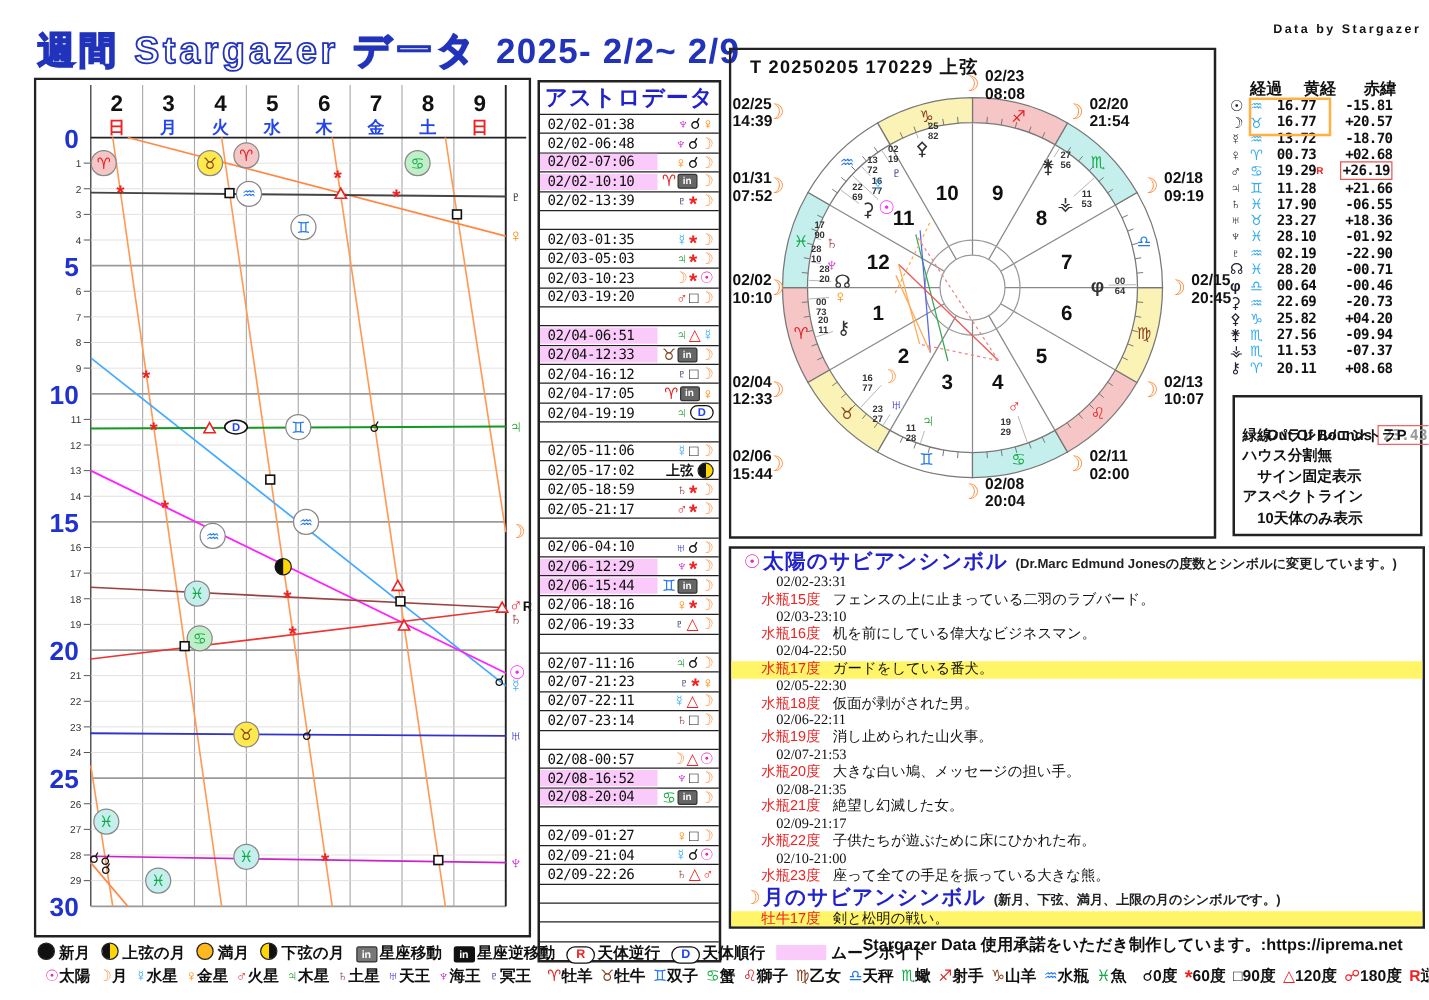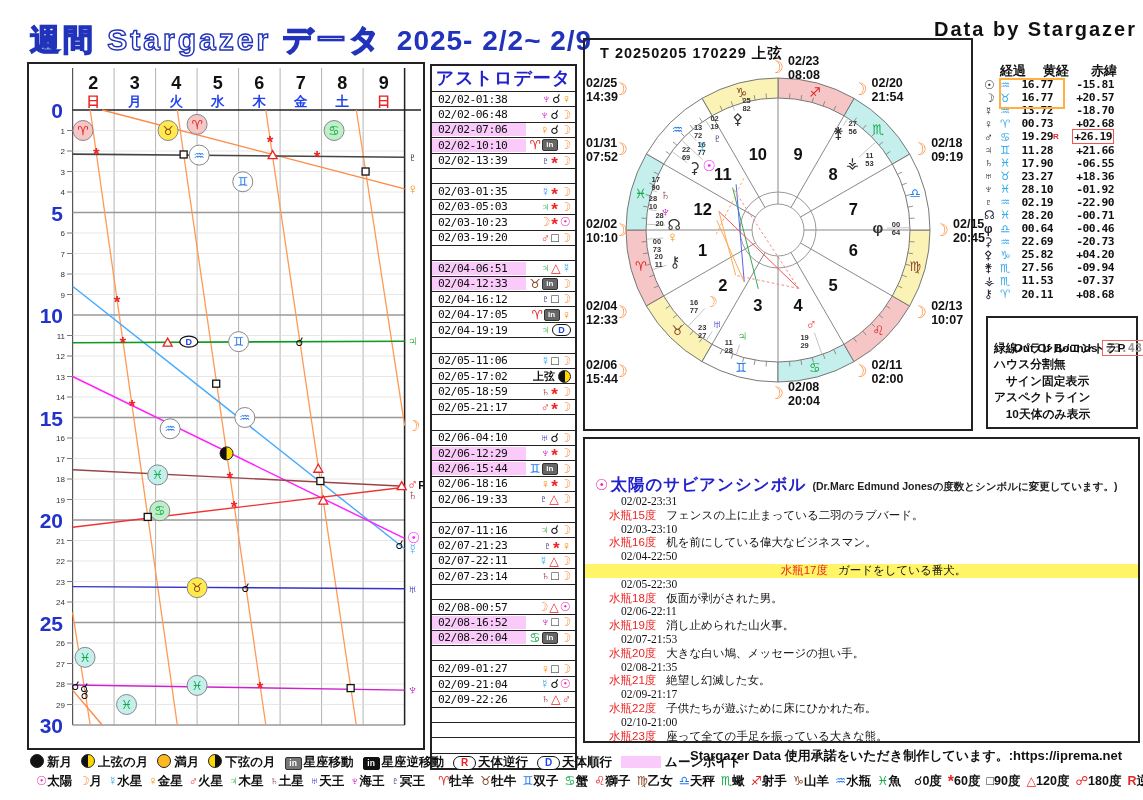--- a/index.html
+++ b/index.html
@@ -1,21 +1,21 @@
 <!DOCTYPE html>
 <html><head>
 <meta charset="utf-8">
 <style>
   html,body{margin:0;padding:0;background:#fff;}
   .page{position:relative;width:1143px;height:800px;background:#fff;overflow:hidden;
         font-family:"Liberation Sans","DejaVu Sans",sans-serif;}
   .main-title{position:absolute;left:30px;top:20px;font-size:30px;font-weight:bold;
         color:#fff;-webkit-text-stroke:1.4px #2233BB;text-shadow:0 0 1px #2233BB;letter-spacing:3px;white-space:nowrap;}
   .main-title .period{color:#2233BB;-webkit-text-stroke:0;text-shadow:none;font-size:28px;margin-left:14px;letter-spacing:1px;}
-  .data-by{position:absolute;right:6px;top:18px;font-size:20px;font-weight:bold;color:#111;letter-spacing:2px;}
+  .data-by{position:absolute;right:6px;top:18px;font-size:10px;font-weight:bold;color:#111;letter-spacing:2px;}
   svg text{font-family:"Liberation Sans","DejaVu Sans",sans-serif;}
   #graph-svg{position:absolute;left:27px;top:62px;}
   #wheel-svg{position:absolute;left:583px;top:38px;}
   
   .astro-panel{position:absolute;left:430px;top:64px;width:147px;border:2px solid #222;background:#fff;box-sizing:border-box;}
   .astro-header{height:25px;line-height:25px;text-align:center;color:#2222CC;font-weight:bold;font-size:18px;
         border-bottom:1.5px solid #222;letter-spacing:1px;}
   .astro-row{height:14.4px;border-bottom:1px solid #222;display:flex;align-items:center;}
   .astro-row:last-child{border-bottom:none;}
   .astro-time{width:88px;padding-left:6px;font-family:"DejaVu Sans Mono","Liberation Mono",monospace;
@@ -46,29 +46,29 @@
   .pt-redbox{border:1.6px solid #EE5555;padding:0 1px;}
   .pt-orange{position:absolute;left:15px;top:0px;width:62px;height:27px;border:2px solid #FFB040;pointer-events:none;}
   
   .infobox{position:absolute;left:986px;top:316px;width:152px;border:2px solid #222;box-sizing:border-box;
         padding:5px 4px 5px 6px;font-size:11.8px;font-weight:bold;color:#111;}
   .ib-line{height:16.5px;line-height:16.5px;white-space:pre;}
   .oob-val{color:#999;border:1.5px solid #EE6666;padding:0 4px;margin-left:4px;font-family:"DejaVu Sans Mono","Liberation Mono",monospace;}
   
   .sabian{position:absolute;left:583px;top:437px;width:557px;height:306px;border:2px solid #222;box-sizing:border-box;
         padding-left:10px;overflow:hidden;}
-  .sab-h{height:21px;line-height:21px;white-space:nowrap;margin-top:35px;}
+  .sab-h{height:21px;line-height:21px;white-space:nowrap;}
   .sab-icon{font-size:15px;font-weight:bold;margin-right:2px;}
   .sab-title{font-size:16.5px;font-weight:bold;color:#2222CC;letter-spacing:1px;}
   .sab-note{font-size:10.5px;color:#222;margin-left:6px;font-weight:bold;}
   .sab-line{height:13.8px;line-height:13.8px;font-size:11.5px;color:#111;white-space:nowrap;}
   .sab-date{padding-left:26px;font-family:Liberation Serif, serif;}
   .sab-deg{padding-left:14px;}
   .sab-deg .deg{color:#EE2222;margin-right:10px;}
-  .sab-hl{background:#FFF566;margin-left:-10px;padding-left:24px;text-align:center;}
+  .sab-hl{background:#FFF566;margin-left:-10px;padding-left:24px;}
   
   .legend1,.legend2{position:absolute;left:30px;white-space:nowrap;font-size:12.5px;font-weight:bold;color:#111;}
   .legend1{top:754px;}
   .legend2{top:773px;}
   .lg-item{margin-right:9px;}
   .lg-moon{display:inline-block;width:12px;height:12px;border-radius:50%;border:1px solid #222;vertical-align:-2px;margin-right:3px;}
   .lg-new{background:#111;}
   .lg-fq{background:linear-gradient(90deg,#111 50%,#FFD700 50%);}
   .lg-full{background:#FFB820;}
   .lg-lq{background:linear-gradient(90deg,#FFD700 50%,#111 50%);}

